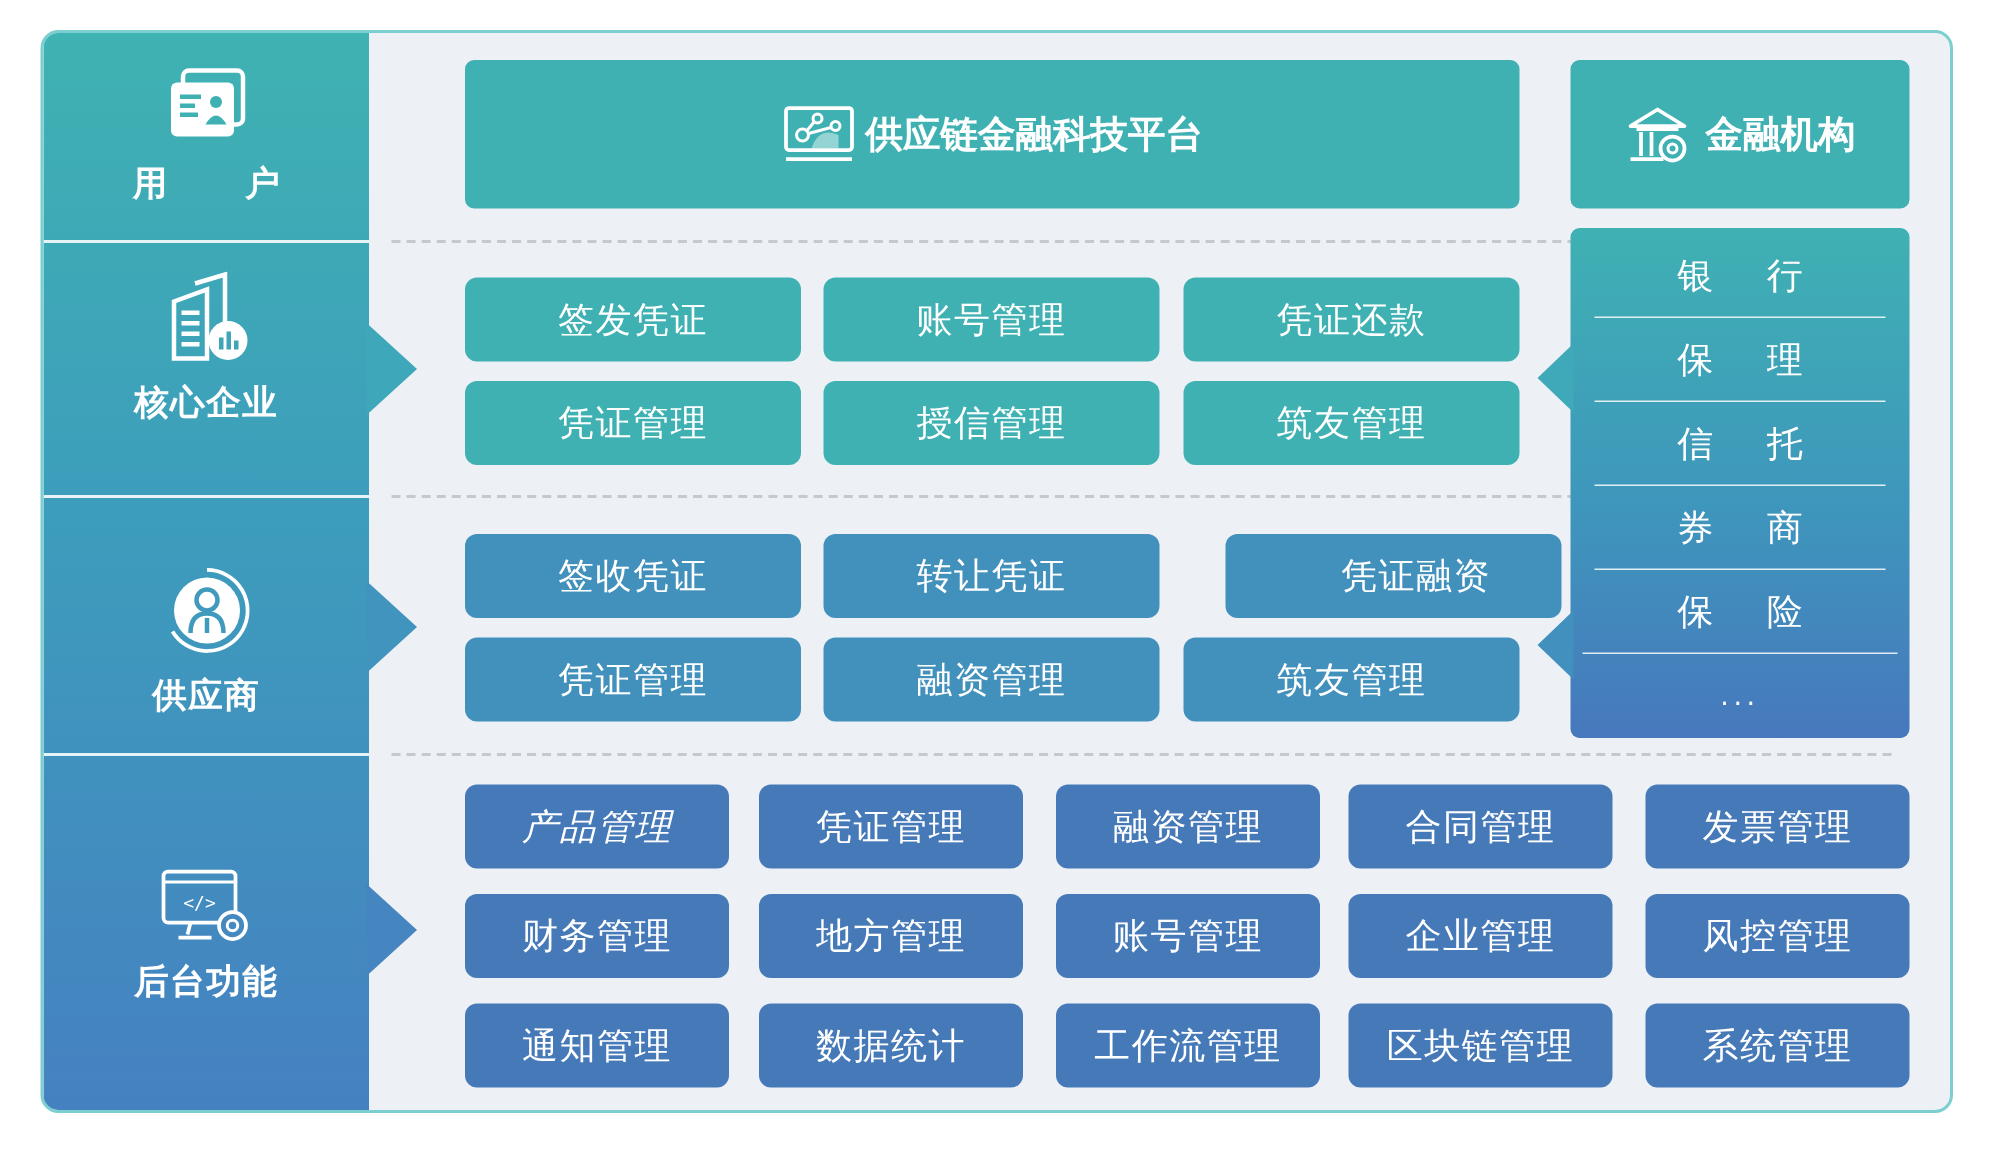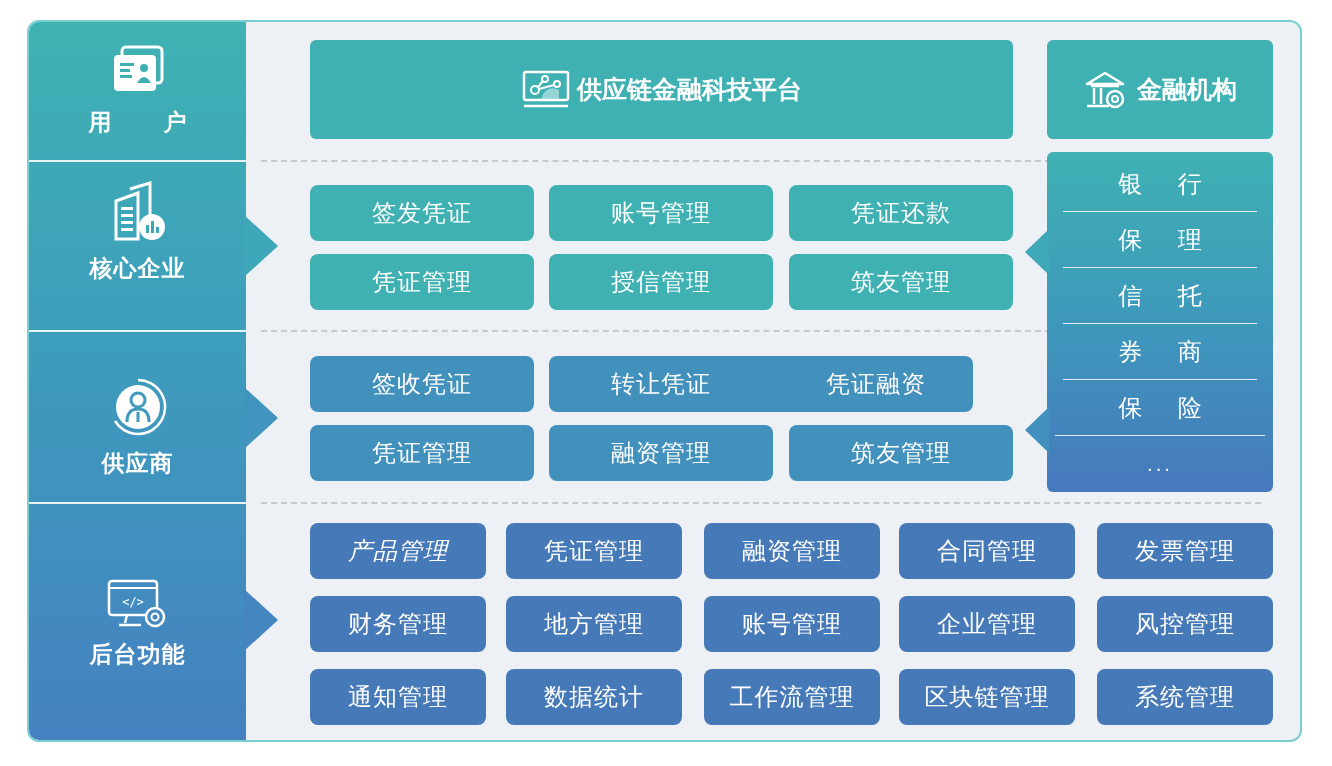--- a/index.html
+++ b/index.html
@@ -190,21 +190,21 @@
 
   <div class="btn teal" style="left:281px;top:163px;">签发凭证</div>
   <div class="btn teal" style="left:520px;top:163px;">账号管理</div>
   <div class="btn teal" style="left:760px;top:163px;">凭证还款</div>
   <div class="btn teal" style="left:281px;top:232px;">凭证管理</div>
   <div class="btn teal" style="left:520px;top:232px;">授信管理</div>
   <div class="btn teal" style="left:760px;top:232px;">筑友管理</div>
 
   <div class="btn steel" style="left:281px;top:334px;">签收凭证</div>
   <div class="btn steel" style="left:520px;top:334px;">转让凭证</div>
-  <div class="btn steel" style="left:720px;top:334px;padding-left:30px;">凭证融资</div>
+  <div class="btn steel" style="left:788px;top:334px;padding-left:30px;">凭证融资</div>
   <div class="btn steel" style="left:281px;top:403px;">凭证管理</div>
   <div class="btn steel" style="left:520px;top:403px;">融资管理</div>
   <div class="btn steel" style="left:760px;top:403px;">筑友管理</div>
 
   <div class="btn navy" style="left:281px;top:501px;font-style:italic;">产品管理</div>
   <div class="btn navy" style="left:477px;top:501px;">凭证管理</div>
   <div class="btn navy" style="left:675px;top:501px;">融资管理</div>
   <div class="btn navy" style="left:870px;top:501px;">合同管理</div>
   <div class="btn navy" style="left:1068px;top:501px;">发票管理</div>
 

